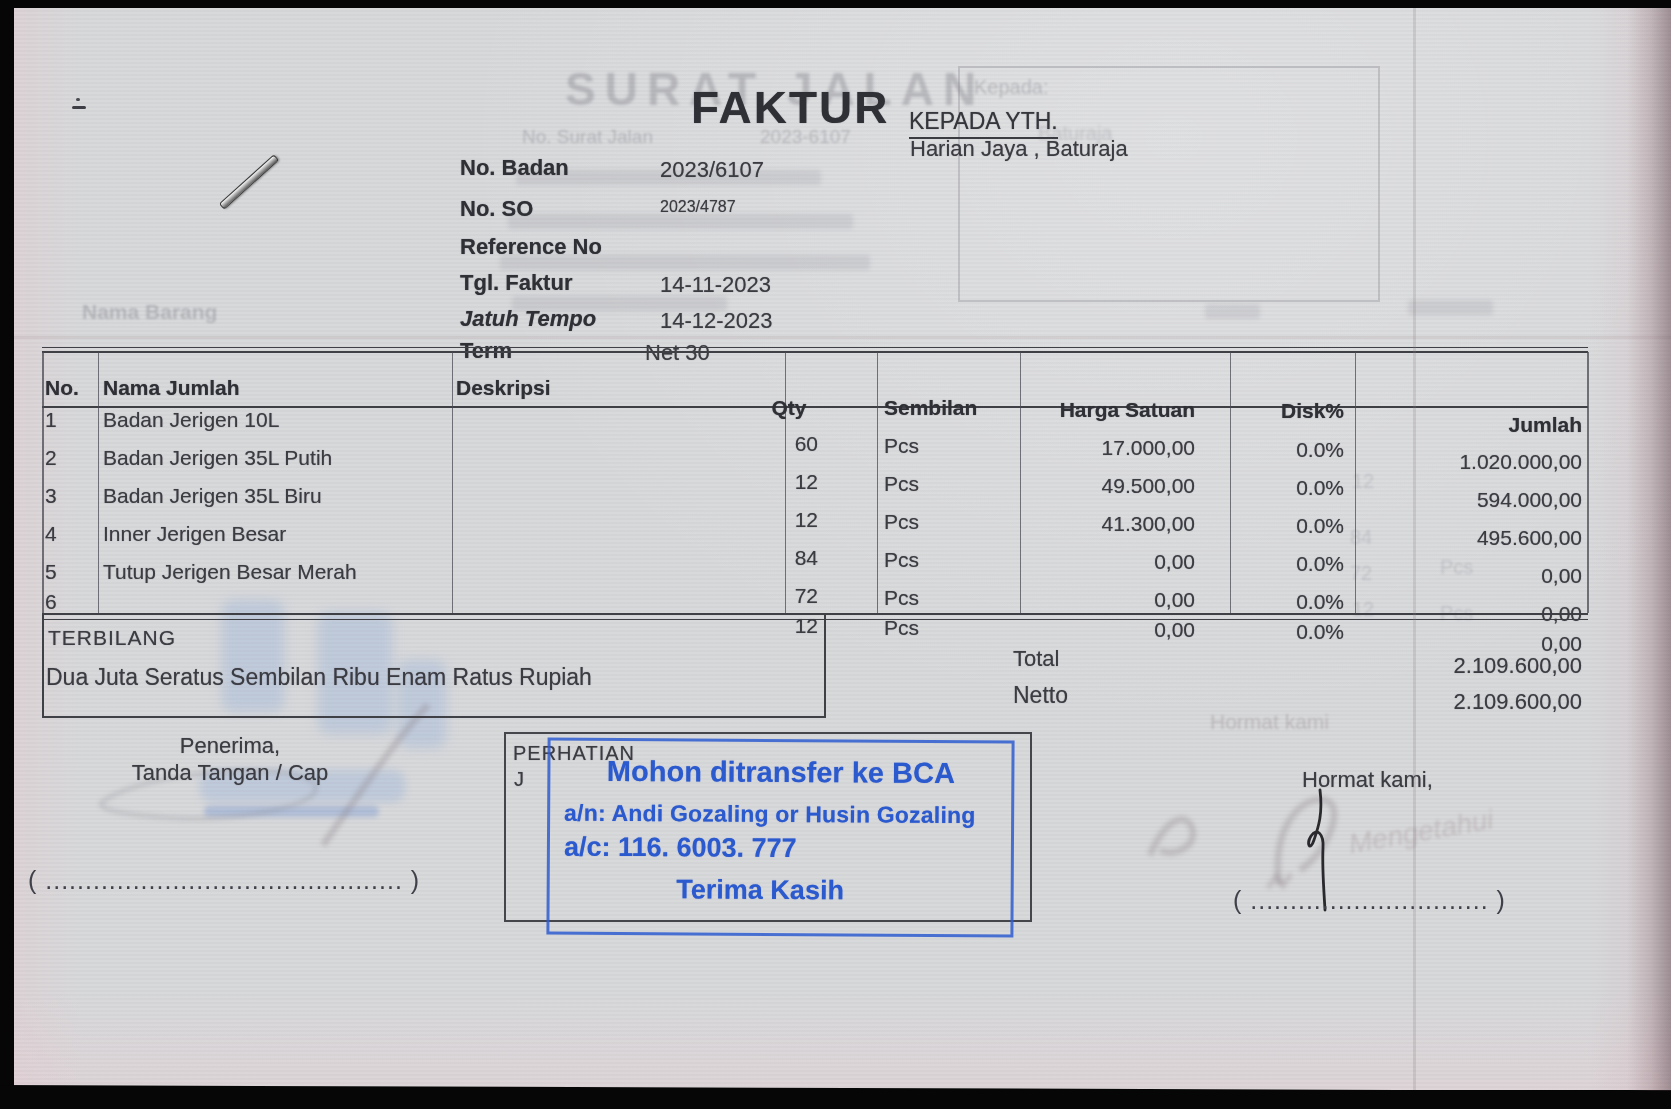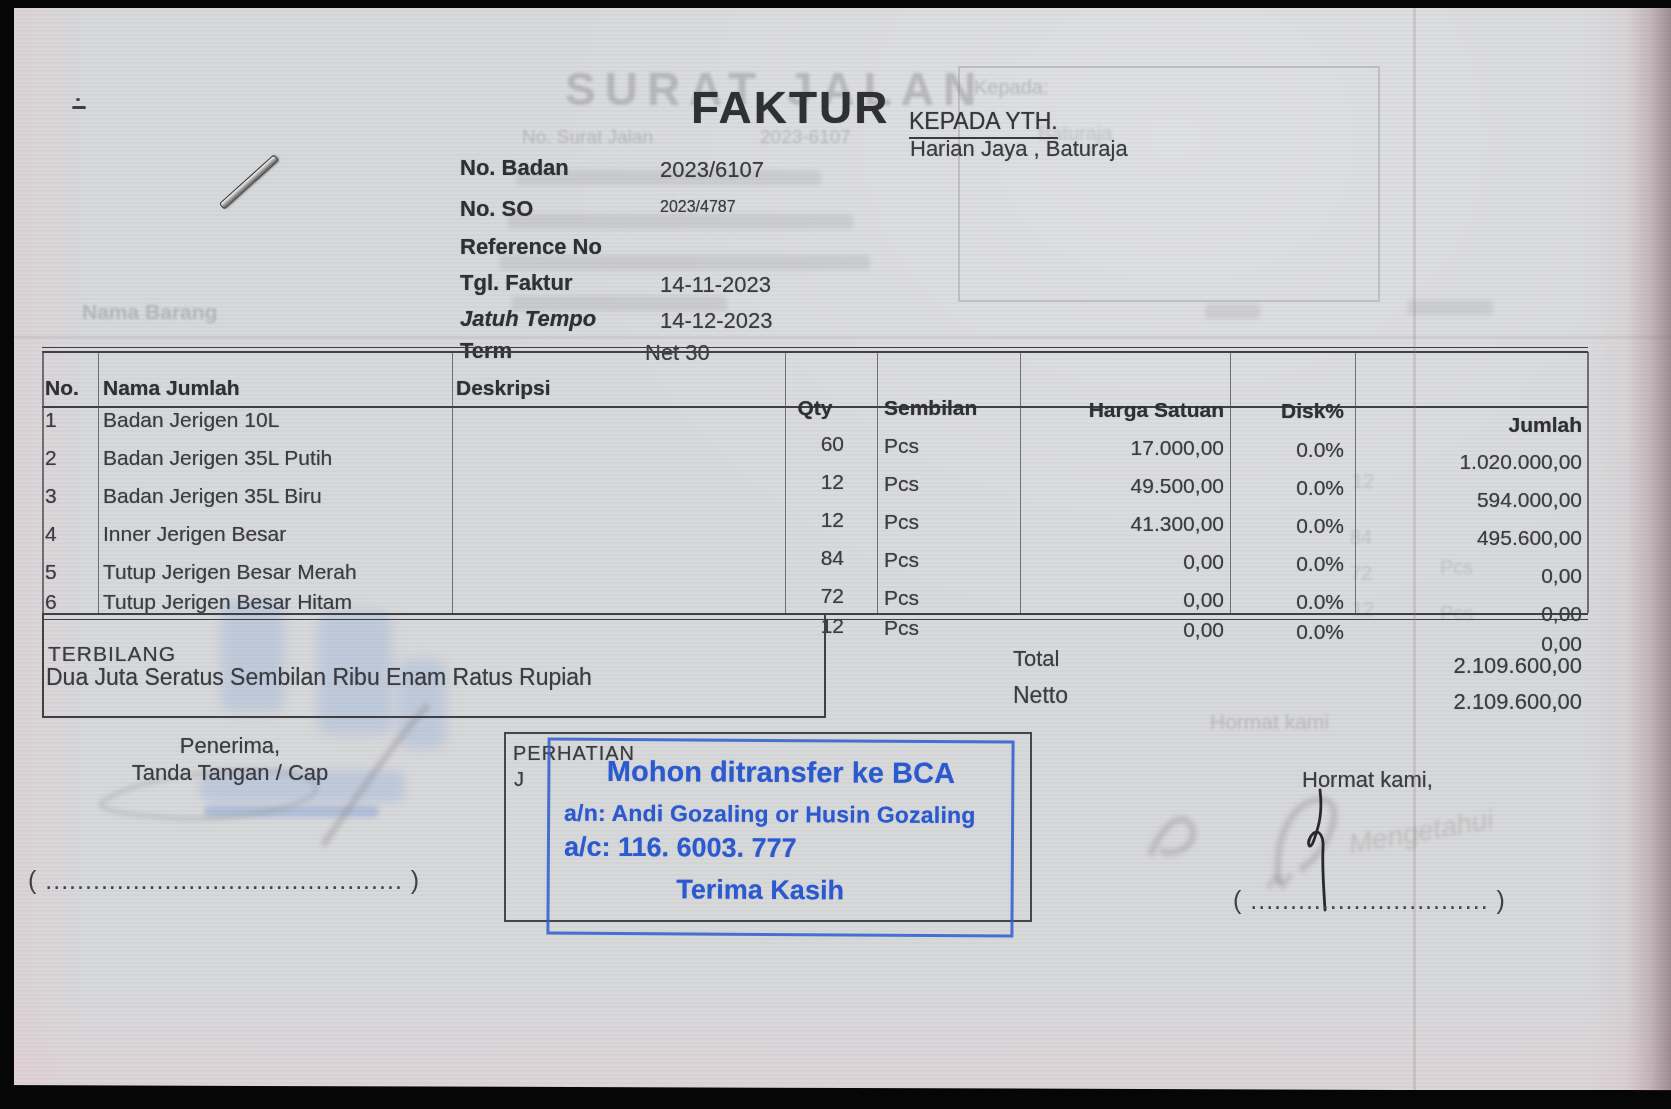--- a/index.html
+++ b/index.html
@@ -31,23 +31,23 @@
       background:linear-gradient(#fafafa,#9b9b9b 60%,#5c5c5c);border:1px solid #3a3a3a;
       border-radius:3px;transform:rotate(-42deg);box-shadow:1px 1px 2px rgba(0,0,0,.35);}
   
   .tline-h{position:absolute;background:#3f3f46;}
   .tline-v{position:absolute;width:1px;top:352px;height:261px;background:rgba(75,75,84,.75);}
   .cell{position:absolute;font-size:21px;line-height:23px;}
   .trow{position:absolute;left:0;width:100%;height:37px;}
   .c-no   {left:45px;width:48px;}
   .c-nama {left:103px;width:342px;}
   .c-deskripsi{left:456px;width:322px;}
-  .c-qty  {left:786px;width:58px;text-align:right;transform:translateY(24px);}
+  .c-qty  {left:760px;width:58px;text-align:right;transform:translateY(24px);}
   .c-kemasan{left:884px;width:130px;transform:translateY(26px);}
-  .c-harga{left:1026px;width:198px;text-align:right;transform:translateY(28px);}
+  .c-harga{left:997px;width:198px;text-align:right;transform:translateY(28px);}
   .c-disk {left:1236px;width:108px;text-align:right;transform:translateY(30px);}
   .c-jumlah{left:1362px;width:220px;text-align:right;transform:translateY(42px);}
   .hdr .c-qty{transform:translateY(20px);text-align:center;}
   .hdr .c-kemasan{transform:translateY(20px);}
   .hdr .c-harga{transform:translateY(22px);}
   .hdr .c-disk{transform:translateY(23px);text-align:right;}
   .hdr .c-jumlah{transform:translateY(37px);}
   
   .ghost{position:absolute;color:rgba(118,118,128,.36);filter:blur(1.1px);white-space:pre;}
   .gbar{position:absolute;height:15px;background:rgba(124,124,136,.16);filter:blur(2px);border-radius:3px;}
@@ -201,32 +201,31 @@
         <div class="cell ink c-nama">Tutup Jerigen Besar Merah</div>
         <div class="cell ink c-deskripsi"></div>
         <div class="cell ink c-qty">72</div>
         <div class="cell ink c-kemasan">Pcs</div>
         <div class="cell ink c-harga">0,00</div>
         <div class="cell ink c-disk">0.0%</div>
         <div class="cell ink c-jumlah">0,00</div>
       </div>
       <div class="trow" style="top: 590px;">
         <div class="cell ink c-no">6</div>
-        <div class="cell ink c-nama">Tutup Jerigen Besar Hitam</div>
         <div class="cell ink c-deskripsi"></div>
         <div class="cell ink c-qty">12</div>
         <div class="cell ink c-kemasan">Pcs</div>
         <div class="cell ink c-harga">0,00</div>
         <div class="cell ink c-disk">0.0%</div>
         <div class="cell ink c-jumlah">0,00</div>
       </div>
     </div>
 
   <div class="abs" style="left:42px;top:613px;width:780px;height:103px;border-left:2px solid #3f3f46;border-right:2px solid #3f3f46;border-bottom:2px solid #3f3f46;"></div>
-  <div class="abs ink" style="left:48px;top:626px;font-size:21px;letter-spacing:1px;margin-top:16px;">TERBILANG</div>
+  <div class="abs ink" style="left:48px;top:626px;font-size:21px;letter-spacing:1px;">TERBILANG</div>
   <div class="abs ink" style="left:46px;top:664px;font-size:23px;">Dua Juta Seratus Sembilan Ribu Enam Ratus Rupiah</div>
   <div class="abs ink" style="left:1013px;top:646px;font-size:22px;">Total</div>
   <div class="abs ink" style="left:1362px;top:653px;width:220px;text-align:right;font-size:22px;">2.109.600,00</div>
   <div class="abs ink" style="left:1013px;top:682px;font-size:23px;">Netto</div>
   <div class="abs ink" style="left:1362px;top:689px;width:220px;text-align:right;font-size:22px;">2.109.600,00</div>
 
   <div class="abs ink" style="left:110px;top:733px;width:240px;text-align:center;font-size:22px;">Penerima,</div>
   <div class="abs ink" style="left:95px;top:760px;width:270px;text-align:center;font-size:22px;">Tanda Tangan / Cap</div>
   <div class="abs dots" style="left:28px;top:866px;">( ............................................. )</div>
 

